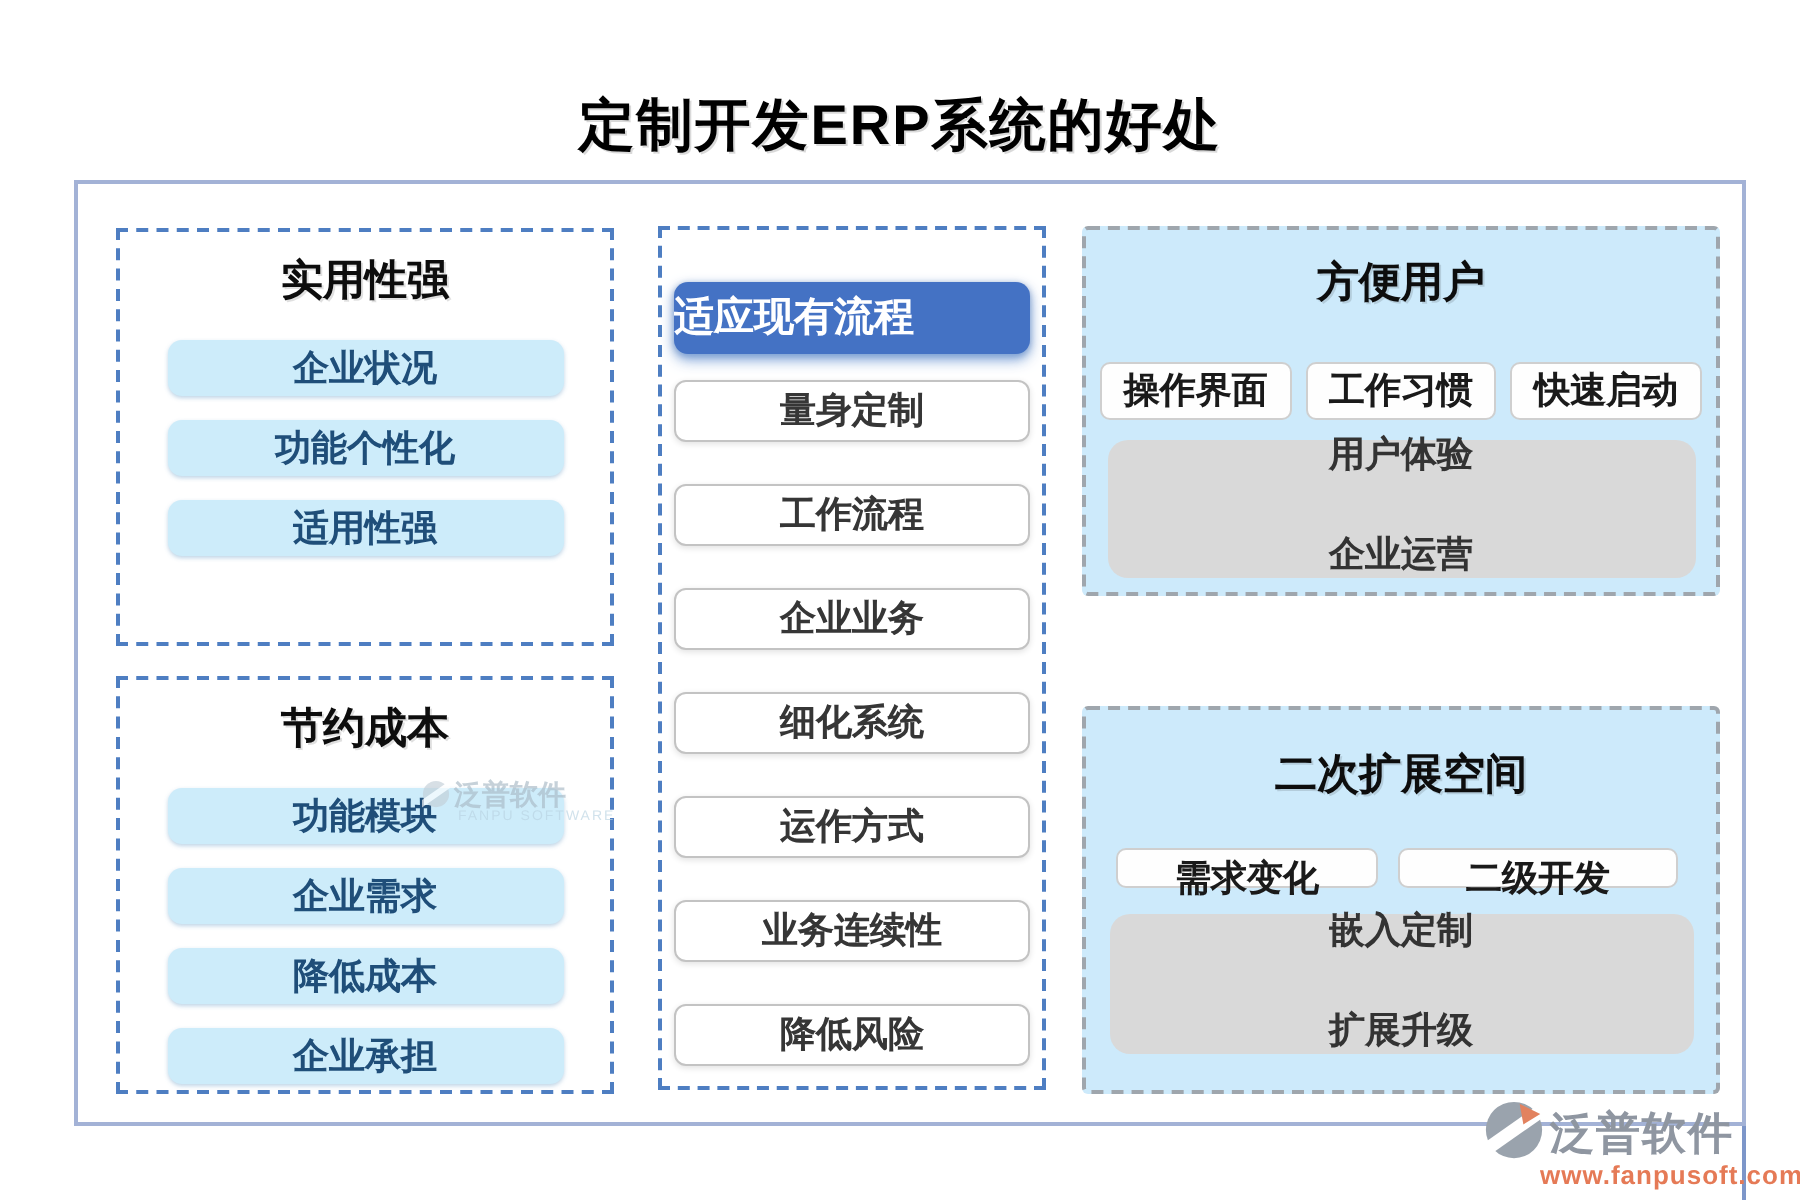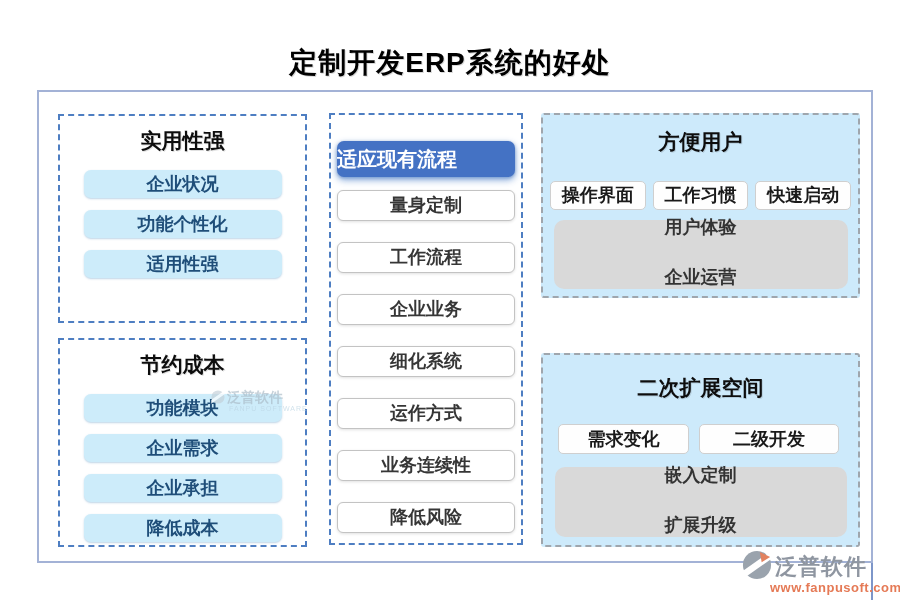--- a/index.html
+++ b/index.html
@@ -59,21 +59,21 @@
     height:30px;line-height:30px;text-align:center;
     font-size:21px;font-weight:bold;color:#0d0d0d;text-shadow:1px 1px 0 rgba(0,0,0,0.12);
   }
   .rrow{display:flex;gap:7px;padding:0 7px;margin-top:24px;}
   .rbtn{
     flex:1;height:29px;box-sizing:border-box;border-radius:5px;
     background:#fefefe;border:1px solid #cfcfcf;
     text-align:center;line-height:27px;font-size:18px;font-weight:bold;color:#1a1a1a;
   }
   .rrow2{display:flex;gap:10px;margin:21px 0 0 15px;}
-  .rrow2 .rbtn{flex:none;height:30px;line-height:28px;text-align:center;}
+  .rrow2 .rbtn{flex:none;height:20px;line-height:28px;text-align:center;}
   .rrow2 .rbtn:nth-child(1){width:131px;}
   .rrow2 .rbtn:nth-child(2){width:140px;}
   .rpanel{
     margin:10px auto 0 auto;width:294px;height:69px;border-radius:10px;background:#d9d9d9;
     display:flex;justify-content:flex-end;align-items:center;gap:26px;
     font-size:18px;font-weight:bold;color:#333333;flex-direction:column;
   }
   .rbox2 .rpanel{margin-top:13px;width:292px;height:70px;}
   
   .watermark{
@@ -103,22 +103,22 @@
     <div class="ltitle">实用性强</div>
     <div class="litem">企业状况</div>
     <div class="litem">功能个性化</div>
     <div class="litem">适用性强</div>
   </div>
 
   <div class="lbox" style="top:338px;">
     <div class="ltitle">节约成本</div>
     <div class="litem">功能模块</div>
     <div class="litem">企业需求</div>
+    <div class="litem">降低成本</div>
     <div class="litem">企业承担</div>
-    <div class="litem">降低成本</div>
   </div>
 
   <div class="mbox">
     <div class="mhl">适应现有流程</div>
     <div class="mitem first">量身定制</div>
     <div class="mitem">工作流程</div>
     <div class="mitem">企业业务</div>
     <div class="mitem">细化系统</div>
     <div class="mitem">运作方式</div>
     <div class="mitem">业务连续性</div>

